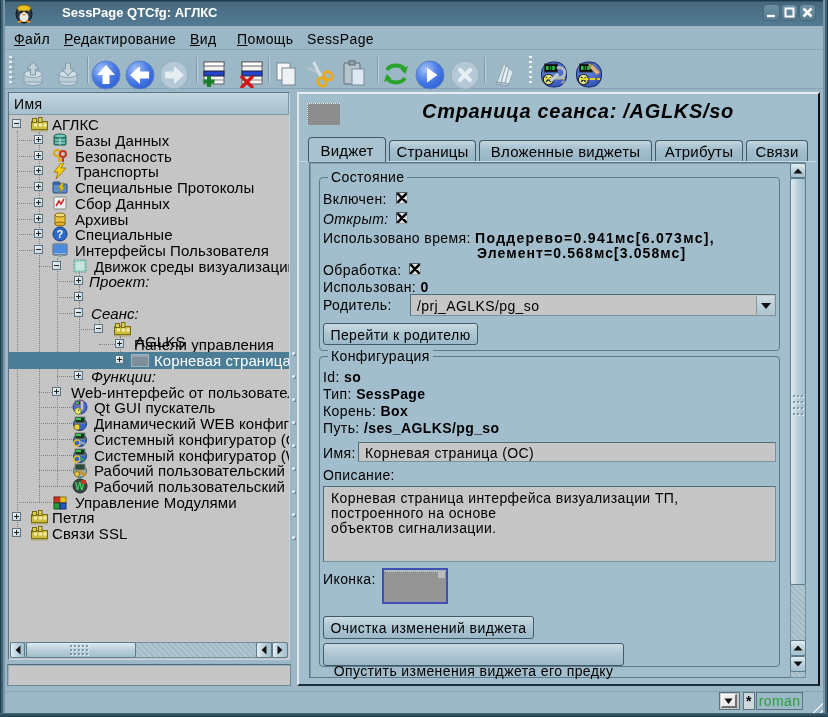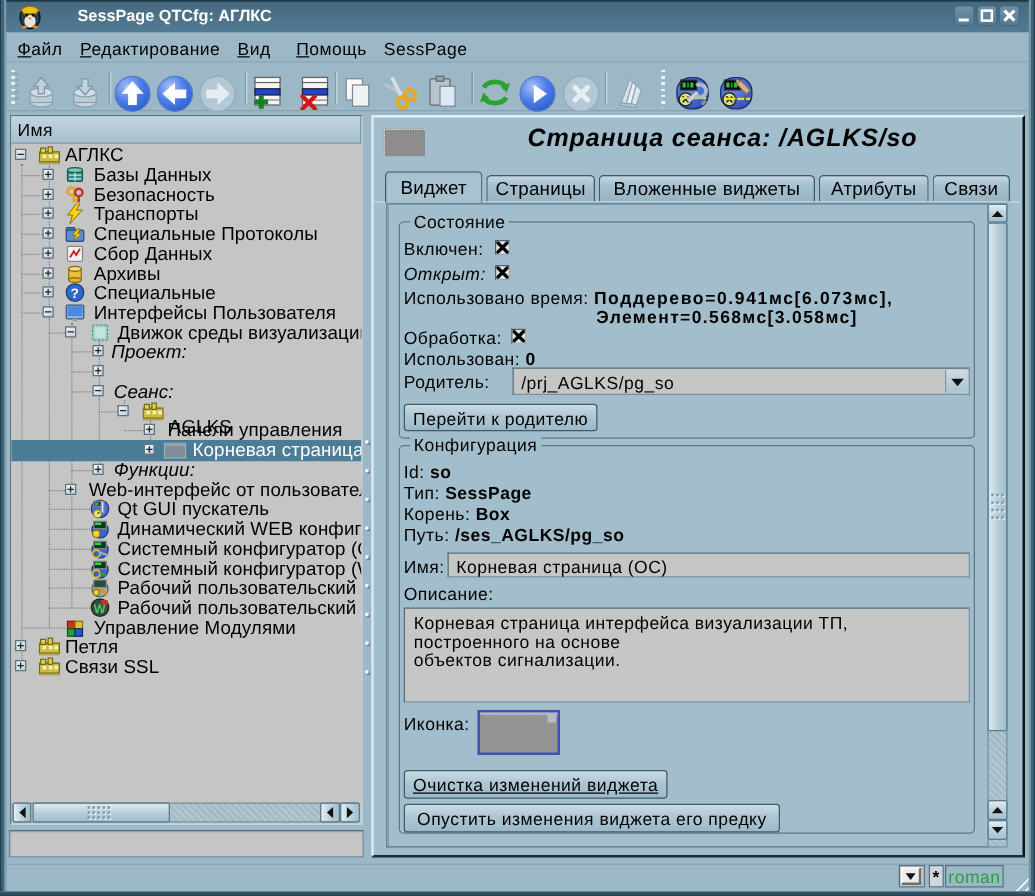--- a/index.html
+++ b/index.html
@@ -644,22 +644,22 @@
   </div>
 <div class="abs lbl" style="left:323px; top:467px;">Описание:</div>
 <div class="abs field" style="left:323px; top:486px; width:453px; height:76px;">
   <div style="position:absolute;left:7px;top:4px;line-height:15px;">Корневая страница интерфейса визуализации ТП,<br>построенного на основе<br>объектов сигнализации.</div>
 </div>
 <div class="abs lbl" style="left:323px; top:571px;">Иконка:</div>
 <div class="abs" style="left:382px; top:568px; width:66px; height:36px; border:2px solid #4150b4; background:#949494;">
   <div style="position:absolute;left:0;top:0;width:62px;height:3px;background:#b0b8bc;border-bottom:1px dotted #778;"></div>
   <div style="position:absolute;right:1px;top:1px;width:7px;height:7px;background:#b8bcc0;"></div>
 </div>
-<div class="abs btn" style="left:323px; top:616px; width:211px; height:23px; padding-top:3px;text-decoration:underline;">Очистка изменений виджета</div>
-<div class="abs btn" style="left:323px; top:643px; width:301px; height:23px; padding-top:3px;">Опустить изменения виджета его предку</div>
+<div class="abs btn" style="left:323px; top:616px; width:211px; height:23px; padding-top:3px;">Очистка изменений виджета</div>
+<div class="abs btn" style="left:323px; top:643px; width:301px; height:23px; padding-top:19px;">Опустить изменения виджета его предку</div>
 
 <div class="abs" id="vscroll"></div>
 <div class="abs" id="vthumb"></div>
 <div class="abs" style="left:10px;top:642px;width:15px;height:16px;background:linear-gradient(90deg,#e2edf2 0,#bcd1db 50%,#a4c0ce 100%);border:1px solid #5c7d8e;border-radius:2px;">
     <svg width="14" height="14" viewBox="0 0 14 14">
       <path d="M9.5 2.5 L9.5 11.5 L4.5 7 Z" fill="#111"></path>
     </svg>
   </div>
 <div class="abs" style="left:256px;top:642px;width:16px;height:16px;background:linear-gradient(90deg,#e2edf2 0,#bcd1db 50%,#a4c0ce 100%);border:1px solid #5c7d8e;border-radius:2px;">
     <svg width="14" height="14" viewBox="0 0 14 14">

